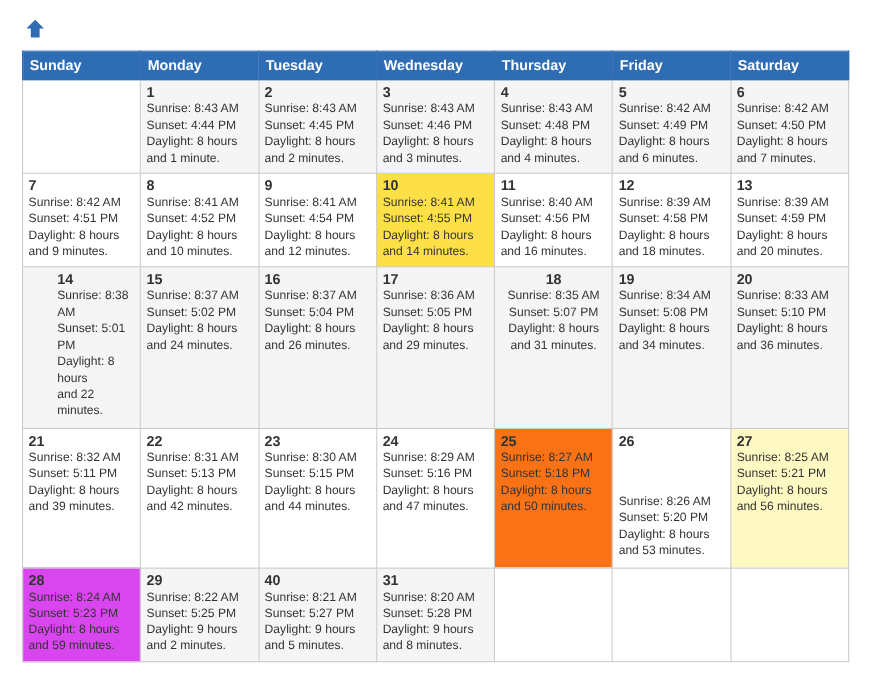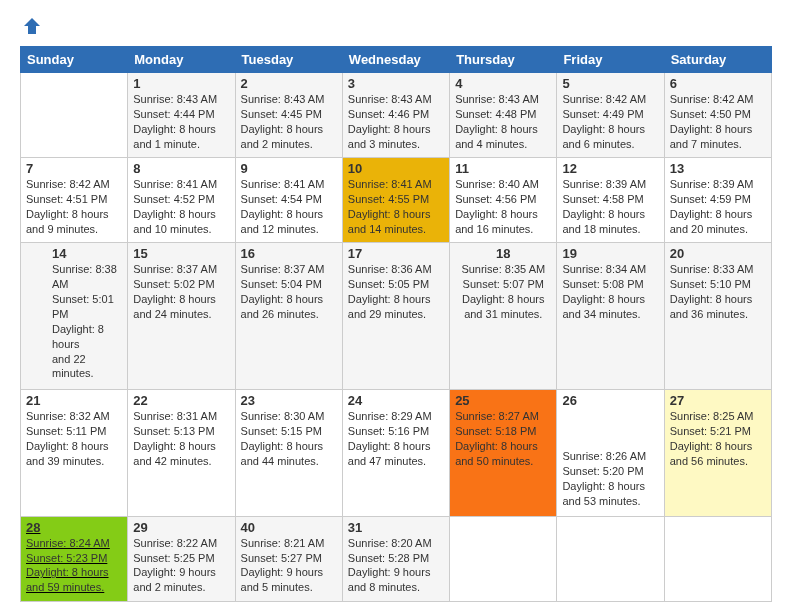--- a/index.html
+++ b/index.html
@@ -197,21 +197,21 @@
 Daylight: 8 hours
 and 10 minutes.</div>
           </td>
           <td style="background-color: rgb(255, 255, 255);">
             <span class="day-number">9</span>
             <div class="day-info" style="white-space: pre-line;">Sunrise: 8:41 AM
 Sunset: 4:54 PM
 Daylight: 8 hours
 and 12 minutes.</div>
           </td>
-          <td style="background-color: #eab308;">
+          <td style="background-color: #fde047;">
             <span class="day-number">10</span>
             <div class="day-info" style="white-space: pre-line;">Sunrise: 8:41 AM
 Sunset: 4:55 PM
 Daylight: 8 hours
 and 14 minutes.</div>
           </td>
           <td style="background-color: rgb(255, 255, 255);">
             <span class="day-number">11</span>
             <div class="day-info" style="white-space: pre-line;">Sunrise: 8:40 AM
 Sunset: 4:56 PM
@@ -329,21 +329,21 @@
           </td>
           <td style="background-color: #fef9c3; margin-top: 20px;">
             <span class="day-number">27</span>
             <div class="day-info" style="white-space: pre-line;">Sunrise: 8:25 AM
 Sunset: 5:21 PM
 Daylight: 8 hours
 and 56 minutes.</div>
           </td>
         </tr>
         <tr>
-          <td style="background-color: #84cc16; text-decoration: underline;">
+          <td style="background-color: #d946ef;">
             <span class="day-number">28</span>
             <div class="day-info" style="white-space: pre-line;">Sunrise: 8:24 AM
 Sunset: 5:23 PM
 Daylight: 8 hours
 and 59 minutes.</div>
           </td>
           <td style="background-color: rgb(245, 245, 245);">
             <span class="day-number">29</span>
             <div class="day-info" style="white-space: pre-line;">Sunrise: 8:22 AM
 Sunset: 5:25 PM

